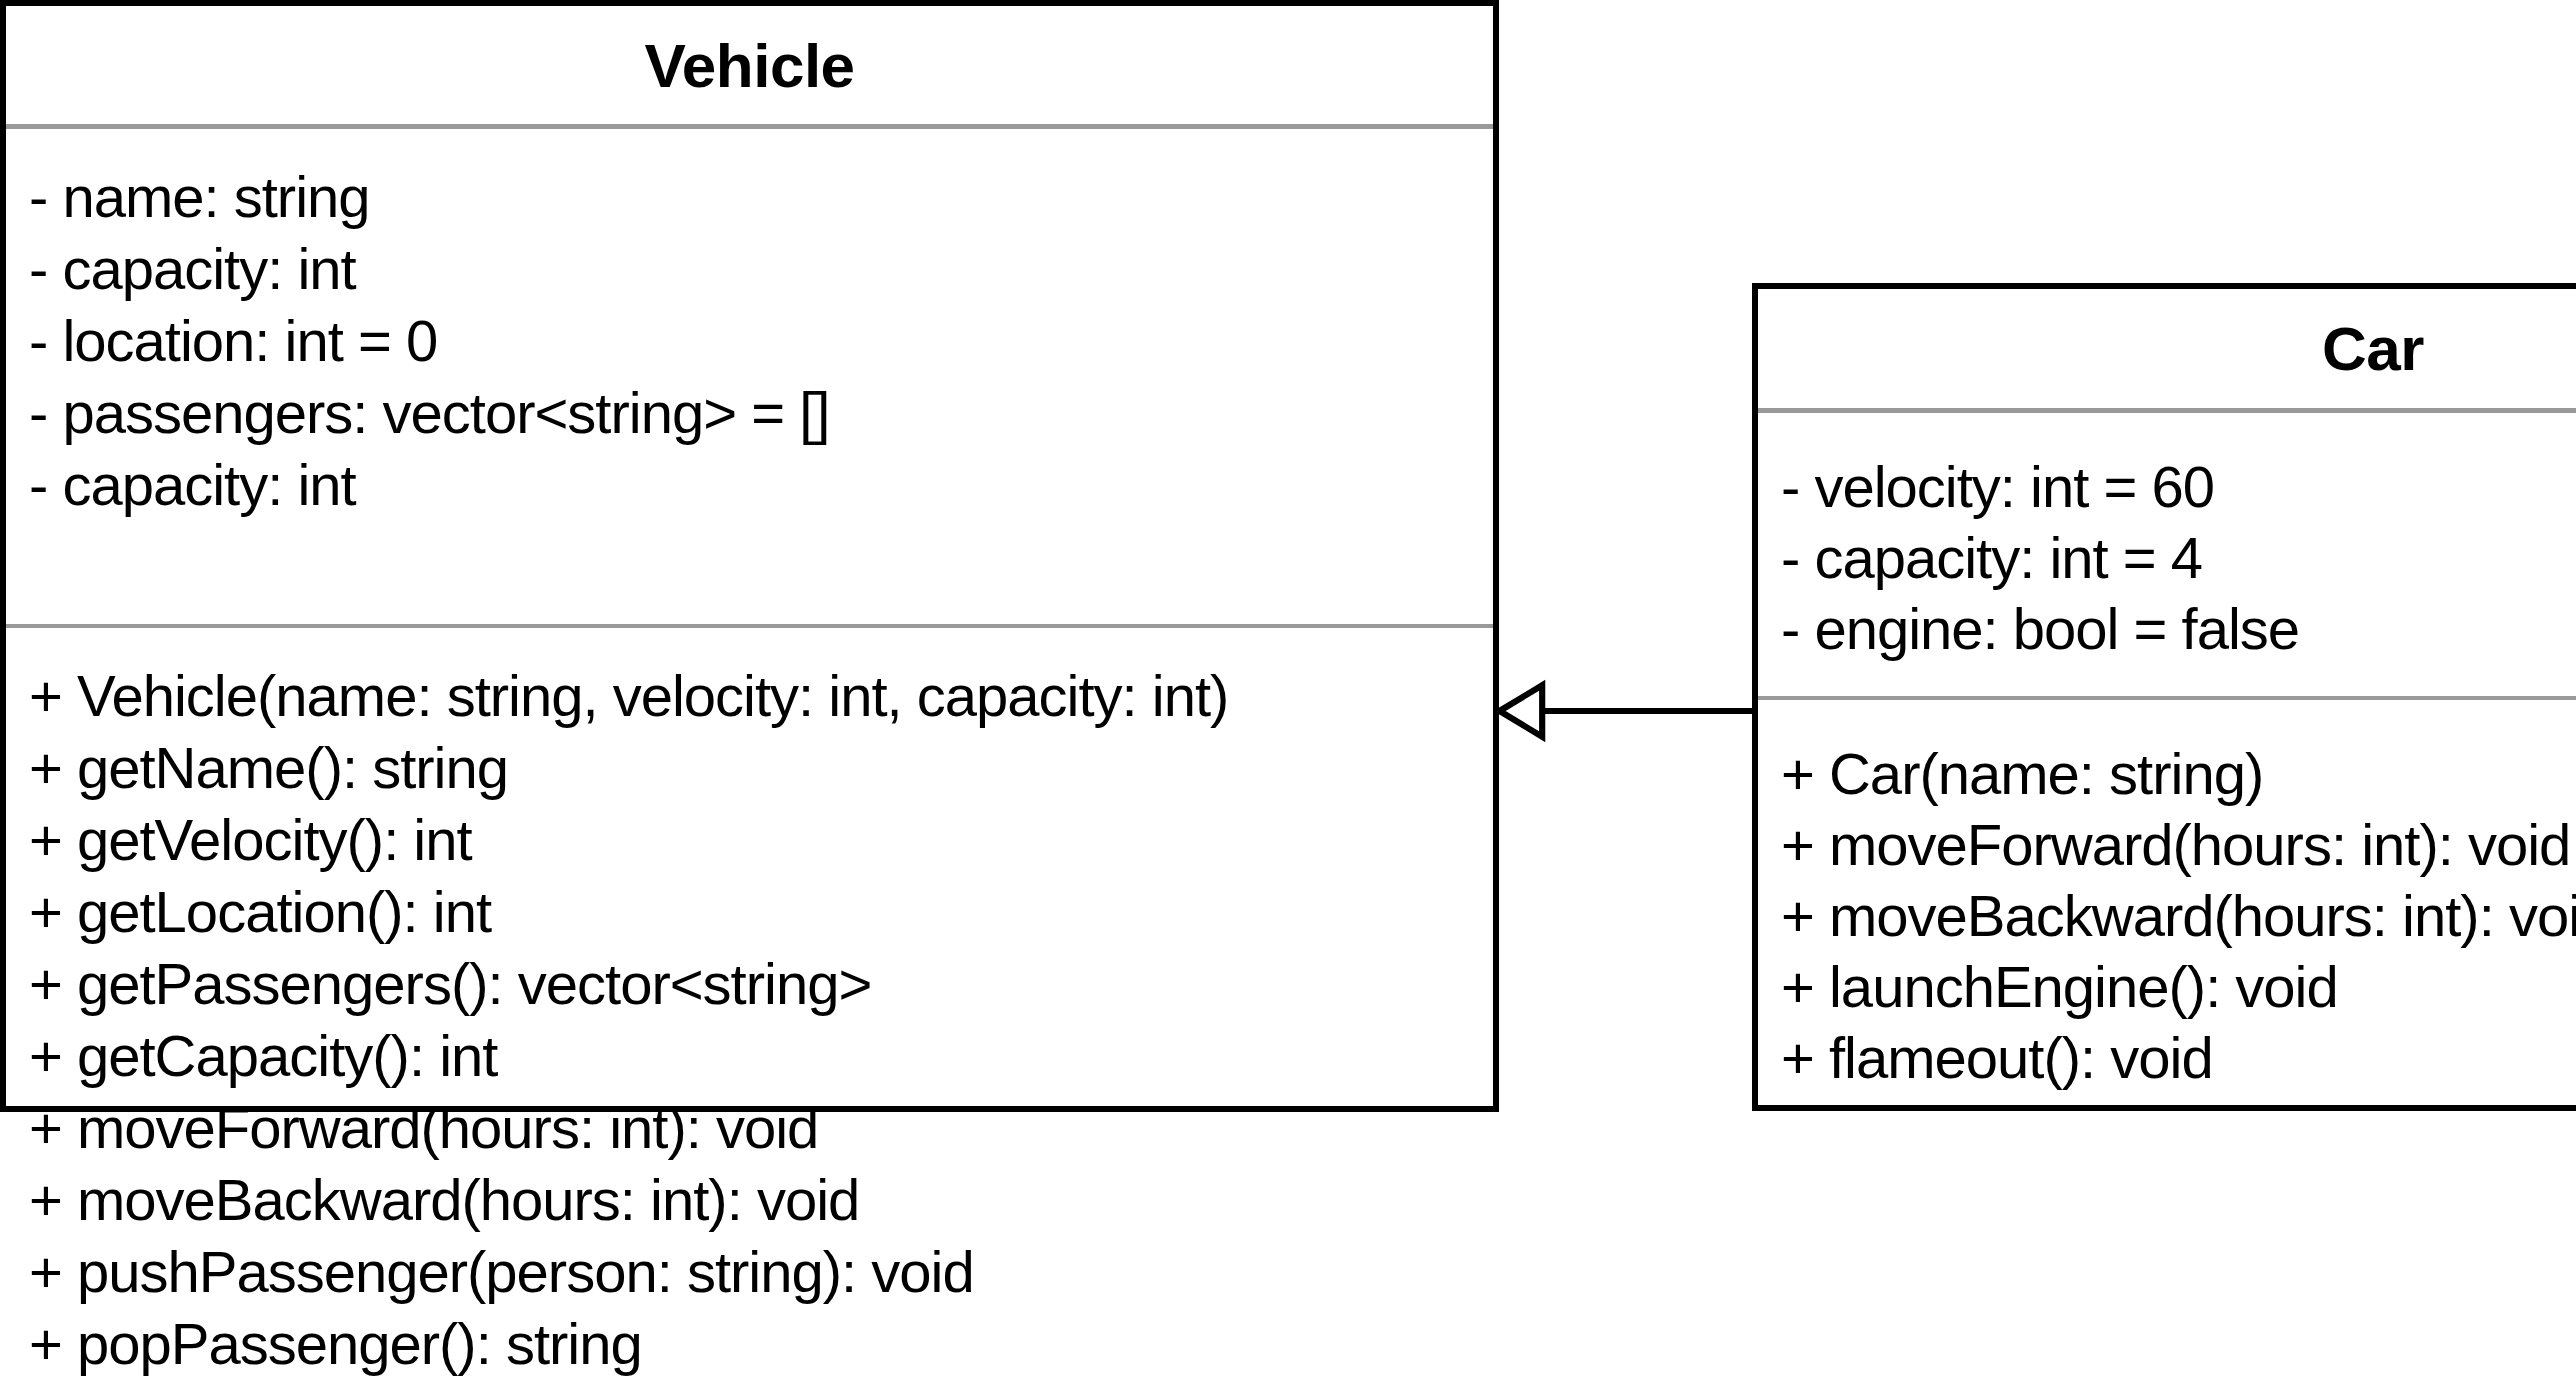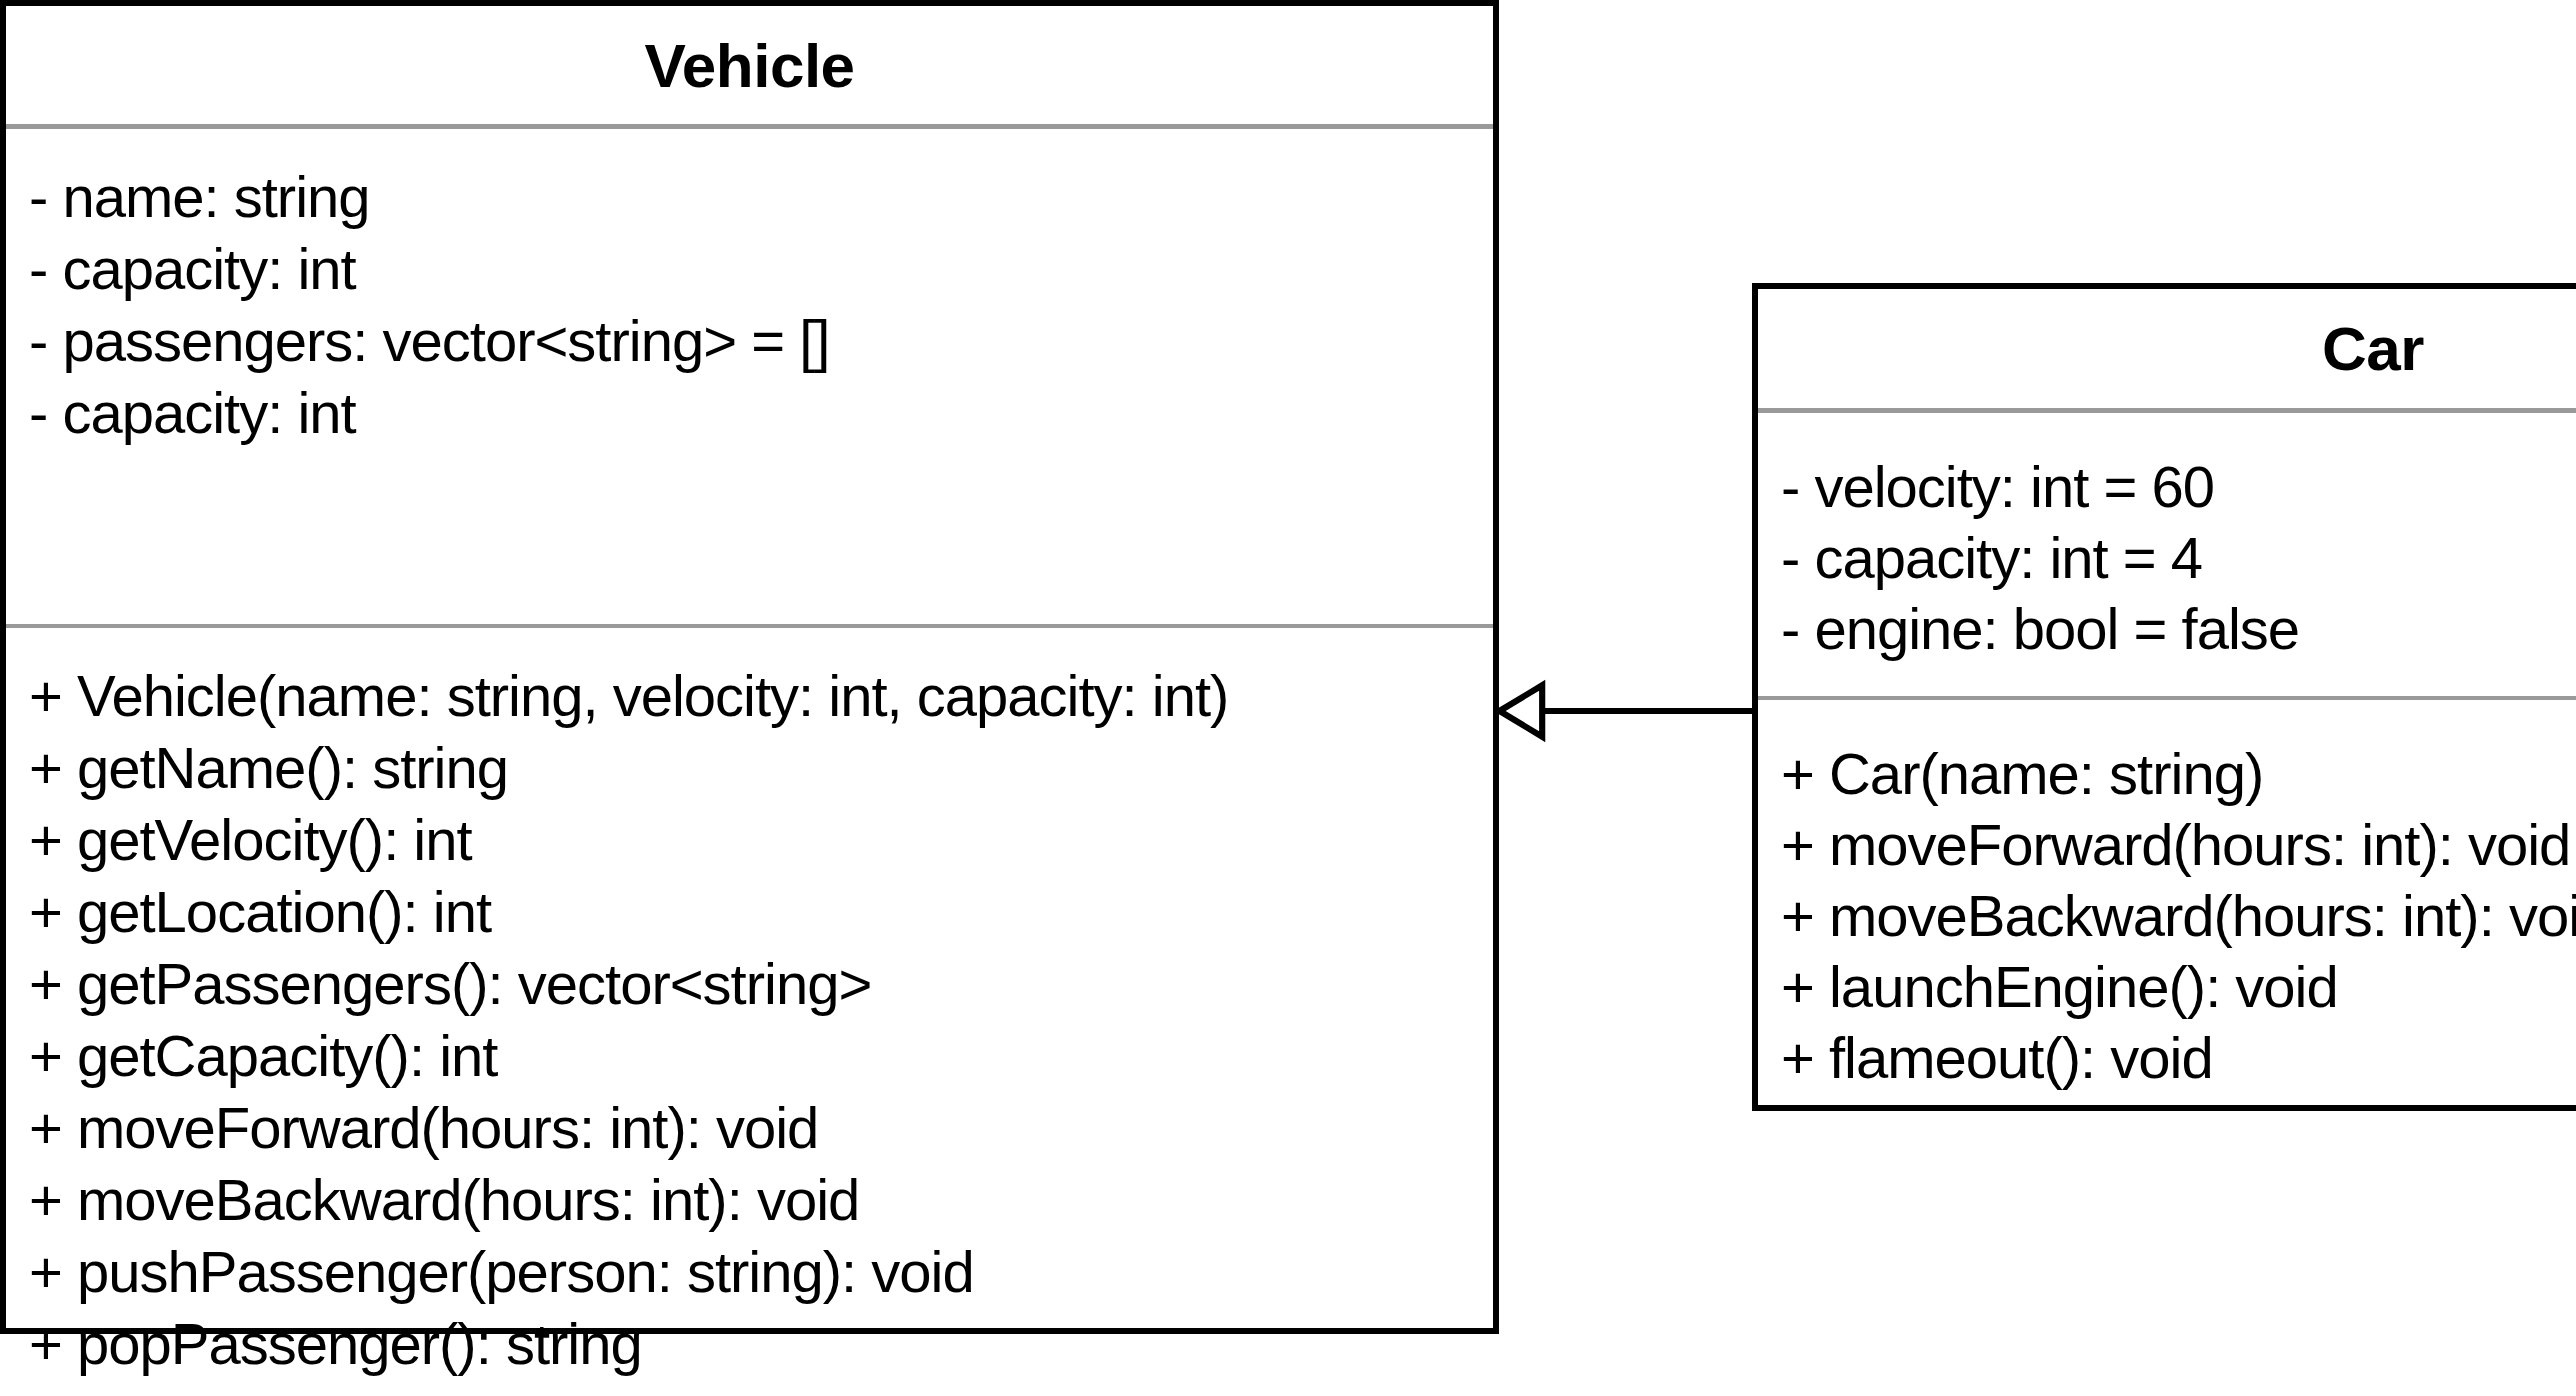--- a/index.html
+++ b/index.html
@@ -21,21 +21,21 @@
     background: #ffffff;
     border: 6.2px solid #000000;
     box-sizing: border-box;
     display: flex;
     flex-direction: column;
   }
   #vehicle-box {
     left: 0px;
     top: 0px;
     width: 1499px;
-    height: 1334px;
+    height: 1112px;
   }
   #car-box {
     left: 1752px;
     top: 283px;
     width: 1242px;
     height: 828px;
   }
   .class-title {
     flex: none;
     display: flex;
@@ -74,21 +74,21 @@
   }
 </style>
 </head>
 <body>
 
 <div id="canvas">
 
   <div class="class-box" id="vehicle-box">
     <div class="class-title">Vehicle</div>
     <div class="separator"></div>
-    <div class="member-list attr-list"><div class="member-line">- name: string</div><div class="member-line">- capacity: int</div><div class="member-line">- passengers: vector&lt;string&gt; = []</div><div class="member-line">- capacity: int</div></div>
+    <div class="member-list attr-list"><div class="member-line">- name: string</div><div class="member-line">- capacity: int</div><div class="member-line">- location: int = 0</div><div class="member-line">- passengers: vector&lt;string&gt; = []</div><div class="member-line">- capacity: int</div></div>
     <div class="separator"></div>
     <div class="member-list method-list"><div class="member-line">+ Vehicle(name: string, velocity: int, capacity: int)</div><div class="member-line">+ getName(): string</div><div class="member-line">+ getVelocity(): int</div><div class="member-line">+ getLocation(): int</div><div class="member-line">+ getPassengers(): vector&lt;string&gt;</div><div class="member-line">+ getCapacity(): int</div><div class="member-line">+ moveForward(hours: int): void</div><div class="member-line">+ moveBackward(hours: int): void</div><div class="member-line">+ pushPassenger(person: string): void</div><div class="member-line">+ popPassenger(): string</div></div>
   </div>
 
   <div class="class-box" id="car-box">
     <div class="class-title">Car</div>
     <div class="separator"></div>
     <div class="member-list attr-list"><div class="member-line">- velocity: int = 60</div><div class="member-line">- capacity: int = 4</div><div class="member-line">- engine: bool = false</div></div>
     <div class="separator"></div>
     <div class="member-list method-list"><div class="member-line">+ Car(name: string)</div><div class="member-line">+ moveForward(hours: int): void</div><div class="member-line">+ moveBackward(hours: int): void</div><div class="member-line">+ launchEngine(): void</div><div class="member-line">+ flameout(): void</div></div>

